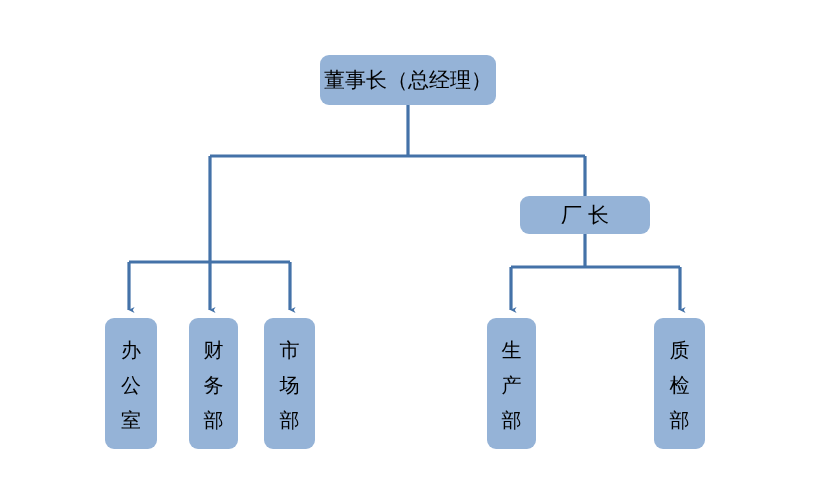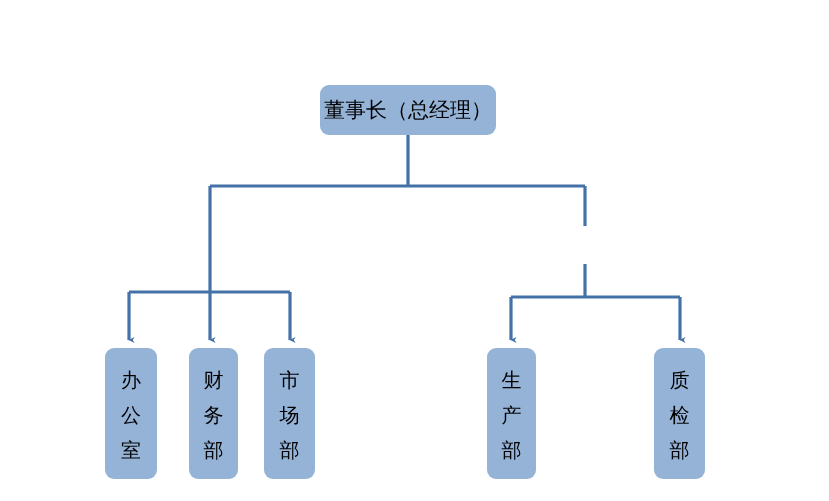--- a/index.html
+++ b/index.html
@@ -10,21 +10,20 @@
     width: 829px;
     height: 501px;
     background: #ffffff;
     font-family: "Liberation Sans", "DejaVu Sans", sans-serif;
     overflow: hidden;
   }
   #chart-canvas {
     position: relative;
     width: 829px;
     height: 420px;
-    margin-top: 30px;
   }
   #connector-layer {
     position: absolute;
     left: 0;
     top: 0;
     width: 829px;
     height: 501px;
   }
   .node {
     position: absolute;
@@ -127,20 +126,23 @@
     <path d="M 511 267 L 680 267" stroke="#4472a8" stroke-width="3.2" fill="none"></path>
 
     <path d="M 511 267 L 511 310" stroke="#4472a8" stroke-width="3.2" fill="none" marker-end="url(#arrowhead)"></path>
     <path d="M 680 267 L 680 310" stroke="#4472a8" stroke-width="3.2" fill="none" marker-end="url(#arrowhead)"></path>
   </svg>
 
   <div id="node-chairman" class="node node-h">
     <span>董事长（总经理）</span>
   </div>
 
+  <div id="node-plantmgr" class="node node-h">
+    <span>厂 长</span>
+  </div>
 
   <div id="node-office" class="node node-v">
     <span class="ch">办</span>
     <span class="ch">公</span>
     <span class="ch">室</span>
   </div>
 
   <div id="node-finance" class="node node-v">
     <span class="ch">财</span>
     <span class="ch">务</span>

